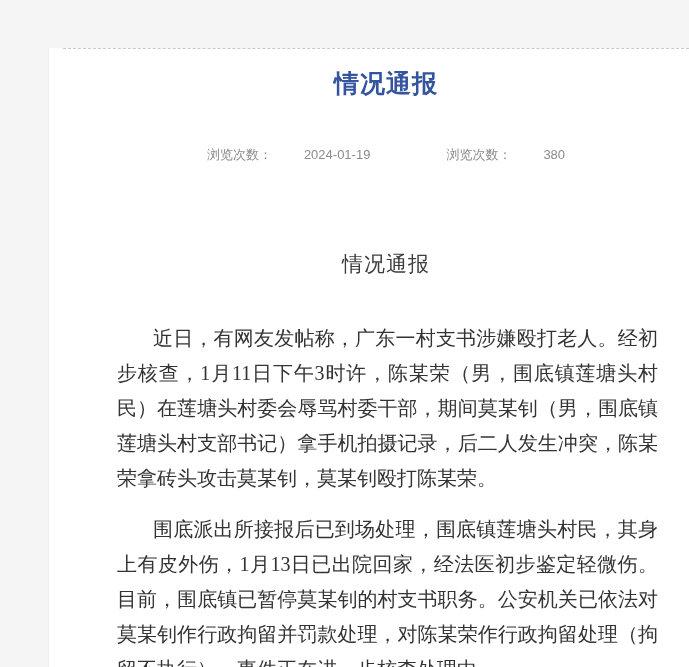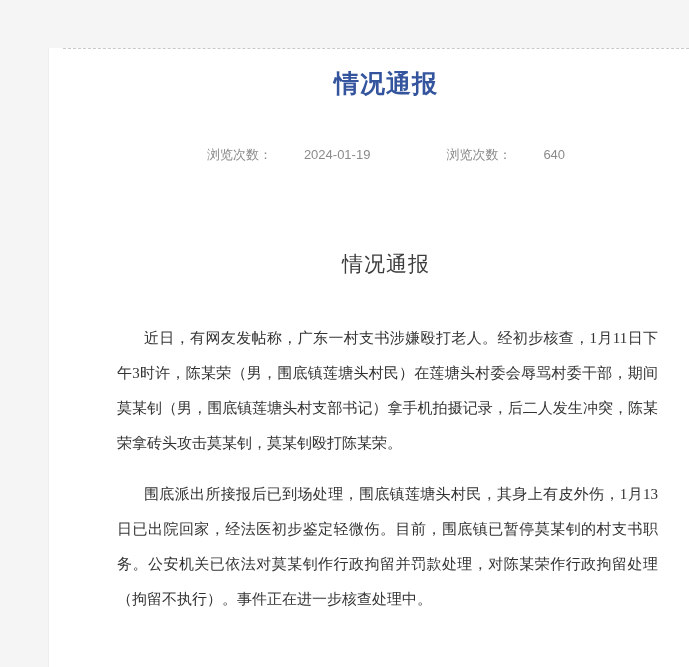--- a/index.html
+++ b/index.html
@@ -51,21 +51,21 @@
     font-weight: 500;
     color: #3d3d3d;
     font-family: "Liberation Sans", sans-serif;
     letter-spacing: 1px;
   }
   .article-body {
     margin-top: 43px;
     padding: 0 17px 0 20px;
   }
   .article-body p {
-    font-size: 15px;
+    font-size: 20px;
     line-height: 35px;
     text-indent: 1.8em;
     text-align: justify;
     color: #333333;
   }
   .signature-block {
     margin-top: 57px;
     padding-right: 17px;
     text-align: right;
     font-size: 20px;
@@ -76,21 +76,21 @@
 </head>
 <body>
 
 <div class="page-card">
 
   <div class="dashed-rule"></div>
 
   <div class="doc-header">
     <h1 class="doc-title">情况通报</h1>
     <div class="doc-meta">
-      <span class="meta-item">浏览次数：</span><span class="meta-item">2024-01-19</span><span class="meta-gap"></span><span class="meta-item">浏览次数：</span><span class="meta-item">640</span>
+      <span class="meta-item">浏览次数：</span><span class="meta-item">2024-01-19</span><span class="meta-gap"></span><span class="meta-item">浏览次数：</span><span class="meta-item">380</span>
     </div>
   </div>
 
   <div class="article">
     <h2 class="article-title">情况通报</h2>
 
     <div class="article-body">
       <p>近日，有网友发帖称，广东一村支书涉嫌殴打老人。经初步核查，1月11日下午3时许，陈某荣（男，围底镇莲塘头村民）在莲塘头村委会辱骂村委干部，期间莫某钊（男，围底镇莲塘头村支部书记）拿手机拍摄记录，后二人发生冲突，陈某荣拿砖头攻击莫某钊，莫某钊殴打陈某荣。</p>
       <p>围底派出所接报后已到场处理，围底镇莲塘头村民，其身上有皮外伤，1月13日已出院回家，经法医初步鉴定轻微伤。目前，围底镇已暂停莫某钊的村支书职务。公安机关已依法对莫某钊作行政拘留并罚款处理，对陈某荣作行政拘留处理（拘留不执行）。事件正在进一步核查处理中。</p>
     </div>

